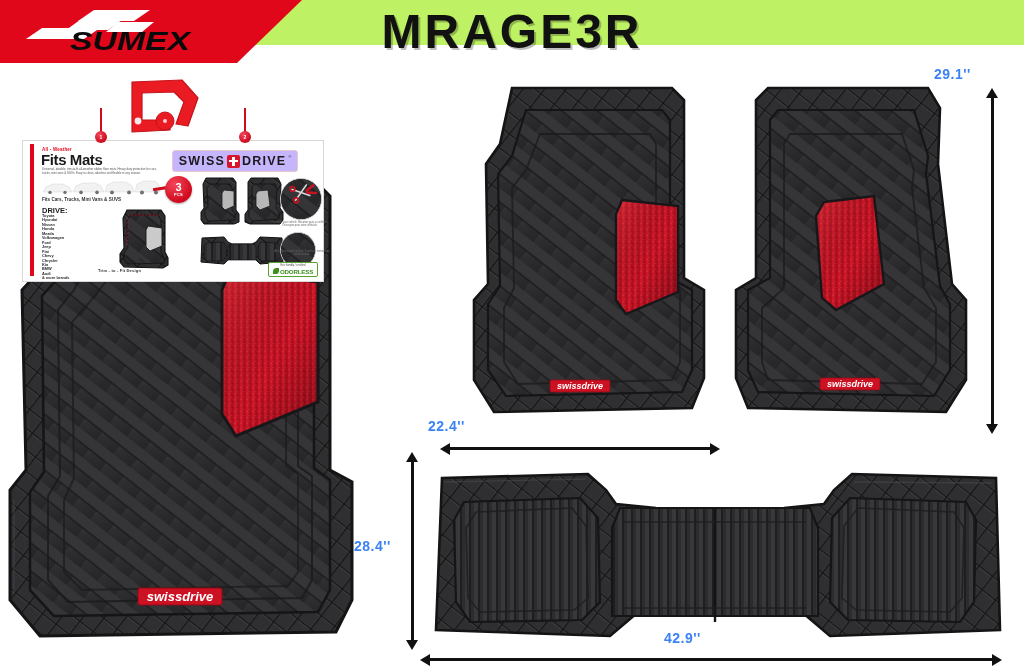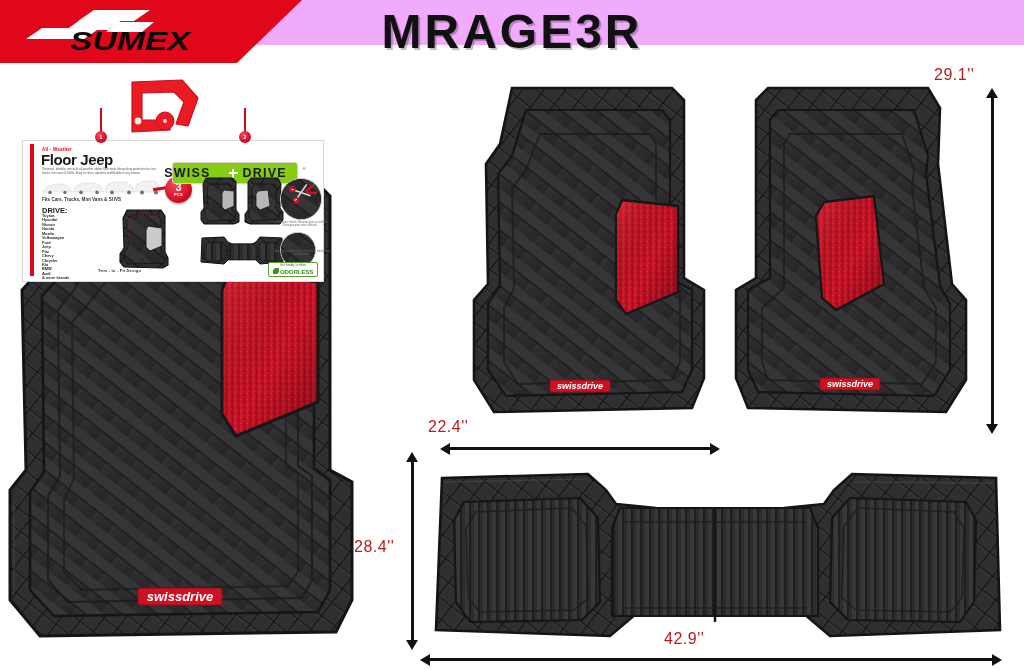--- a/index.html
+++ b/index.html
@@ -4,21 +4,21 @@
 <style>
   html,body{margin:0;padding:0;}
   body{
     width:1024px;height:670px;overflow:hidden;position:relative;
     background:#ffffff;
     font-family:"Liberation Sans", sans-serif;
   }
   .stage{position:absolute;inset:0;}
 
   
-  .header{position:absolute;left:0;top:0;width:1024px;height:45px;background:#f0abfc;}
+  .header{position:absolute;left:0;top:0;width:1024px;height:45px;background:#bef264;}
   .header-banner{
     position:absolute;left:0;top:0;width:302px;height:63px;background:#e1071b;
     clip-path:polygon(0 0, 302px 0, 237px 63px, 0 63px);
   }
   .sumex-logo{position:absolute;left:22px;top:8px;width:180px;height:48px;}
   .page-title{
     position:absolute;left:0;top:0;width:1024px;height:63px;
     display:flex;align-items:center;justify-content:center;
     font-size:48px;font-weight:bold;letter-spacing:3px;color:#111;
     text-shadow:2px 2px 0 rgba(0,0,0,.25);
@@ -40,22 +40,22 @@
   .pkg-fitline{position:absolute;left:20px;top:57px;font-size:4.6px;font-weight:bold;color:#333;}
   .fits-h{position:absolute;left:20px;top:66px;font-size:7.5px;font-weight:bold;color:#1a1a1a;}
   .fits-list{position:absolute;left:20px;top:74px;font-size:3.9px;line-height:4.45px;color:#2a2a2a;font-weight:bold;}
   .badge3{position:absolute;left:143px;top:36px;width:27px;height:27px;border-radius:50%;
     background:radial-gradient(circle at 35% 30%, #f4465a, #cf0a1d 70%);
     box-shadow:0 1px 2px rgba(0,0,0,.35);display:flex;flex-direction:column;
     align-items:center;justify-content:center;color:#fff;line-height:1;}
   .badge3 b{font-size:11px;}
   .badge3 span{font-size:4px;font-weight:bold;letter-spacing:.3px;}
   .badge3-tail{position:absolute;left:131px;top:47px;width:16px;height:3px;background:#cf0a1d;transform:rotate(-9deg);}
-  .swiss-logo{position:absolute;left:150px;top:10px;width:124px;height:20px;border:1px solid #e9c9cc;border-radius:3px;background:#84cc16;
-    display:flex;align-items:center;justify-content:center;gap:16px;margin-top:12px;}
+  .swiss-logo{position:absolute;left:150px;top:10px;width:124px;height:20px;border:1px solid #e9c9cc;border-radius:3px;background:#c4b5fd;
+    display:flex;align-items:center;justify-content:center;gap:2px;}
   .swiss-logo .w{font-size:12.5px;font-weight:bold;letter-spacing:1.2px;color:#1a1a1a;}
   .swiss-emb{width:13px;height:13px;background:#d8152a;border-radius:2px;position:relative;display:inline-block;}
   .swiss-emb:before,.swiss-emb:after{content:"";position:absolute;background:#fff;}
   .swiss-emb:before{left:5.2px;top:2px;width:2.6px;height:9px;}
   .swiss-emb:after{left:2px;top:5.2px;width:9px;height:2.6px;}
   .swiss-reg{font-size:4px;color:#333;align-self:flex-start;margin-top:3px;}
   .pkg-mat-thumb{position:absolute;}
   .trimfit{position:absolute;left:76px;top:128px;font-size:4px;font-weight:bold;color:#333;letter-spacing:.2px;}
   .detail-circ{position:absolute;border-radius:50%;overflow:hidden;border:1px solid #cfcfcf;background:#2b2b2b;}
   .detail-cap{position:absolute;width:68px;font-size:2.6px;line-height:3.2px;color:#666;text-align:center;}
@@ -65,21 +65,21 @@
   .eco-t2{font-size:6.2px;font-weight:bold;color:#3f8f1e;margin-top:3px;letter-spacing:-.2px;}
   .eco-leaf{width:6px;height:6px;background:#3f8f1e;border-radius:60% 0 60% 0;margin-right:1px;margin-top:3px;}
 
   .hanger{position:absolute;left:118px;top:76px;width:86px;height:66px;z-index:7;}
   .hangtag{position:absolute;width:12px;height:12px;border-radius:50%;
     background:radial-gradient(circle at 35% 30%, #f4465a, #cc0b1e 70%);color:#fff;
     font-size:5px;font-weight:bold;display:flex;align-items:center;justify-content:center;z-index:7;}
   .hangpin{position:absolute;width:2px;background:#cf0a1d;z-index:6;}
 
   
-  .dim-label{position:absolute;font-size:16px;font-weight:normal;color:#b91c1c;letter-spacing:.5px;}
+  .dim-label{position:absolute;font-size:14px;font-weight:bold;color:#3b82f6;letter-spacing:.5px;}
   .dim-line{position:absolute;background:#111;}
   .arrow{position:absolute;width:0;height:0;}
   .arrow-up{border-left:6px solid transparent;border-right:6px solid transparent;border-bottom:10px solid #111;}
   .arrow-down{border-left:6px solid transparent;border-right:6px solid transparent;border-top:10px solid #111;}
   .arrow-left{border-top:6px solid transparent;border-bottom:6px solid transparent;border-right:10px solid #111;}
   .arrow-right{border-top:6px solid transparent;border-bottom:6px solid transparent;border-left:10px solid #111;}
 </style>
 </head>
 <body>
 
@@ -245,21 +245,21 @@
   <div class="hangpin" style="left:100px;top:108px;height:24px;"></div>
   <div class="hangtag" style="left:95px;top:131px;">1</div>
   <div class="hangpin" style="left:244px;top:108px;height:24px;"></div>
   <div class="hangtag" style="left:239px;top:131px;">2</div>
 
   <div class="package">
     <div class="pkg-card"></div>
     <div class="pkg-stripe"></div>
 
     <div class="pkg-sub">All - Weather</div>
-    <div class="pkg-title">Floor Jeep</div>
+    <div class="pkg-title">Fits Mats</div>
     <div class="pkg-desc">Universal, durable, trim-to-fit all-weather rubber floor mats. Heavy duty protection for cars, trucks, mini vans &amp; SUVs. Easy to clean, odorless and flexible in any season.</div>
 
     <div class="cars">
       <svg viewBox="0 0 120 18">
         <g fill="#f2f2f2" stroke="#c9c9c9" stroke-width=".4">
           <path d="M2 14 L5 9 L12 6 L22 6 L28 9 L31 14 Z"></path>
           <path d="M32 14 L35 8 L42 5 L54 5 L60 8 L63 14 Z"></path>
           <path d="M64 14 L66 7 L73 4 L85 4 L91 8 L93 14 Z"></path>
           <path d="M94 14 L96 6 L103 3 L114 3 L118 7 L119 14 Z"></path>
         </g>

